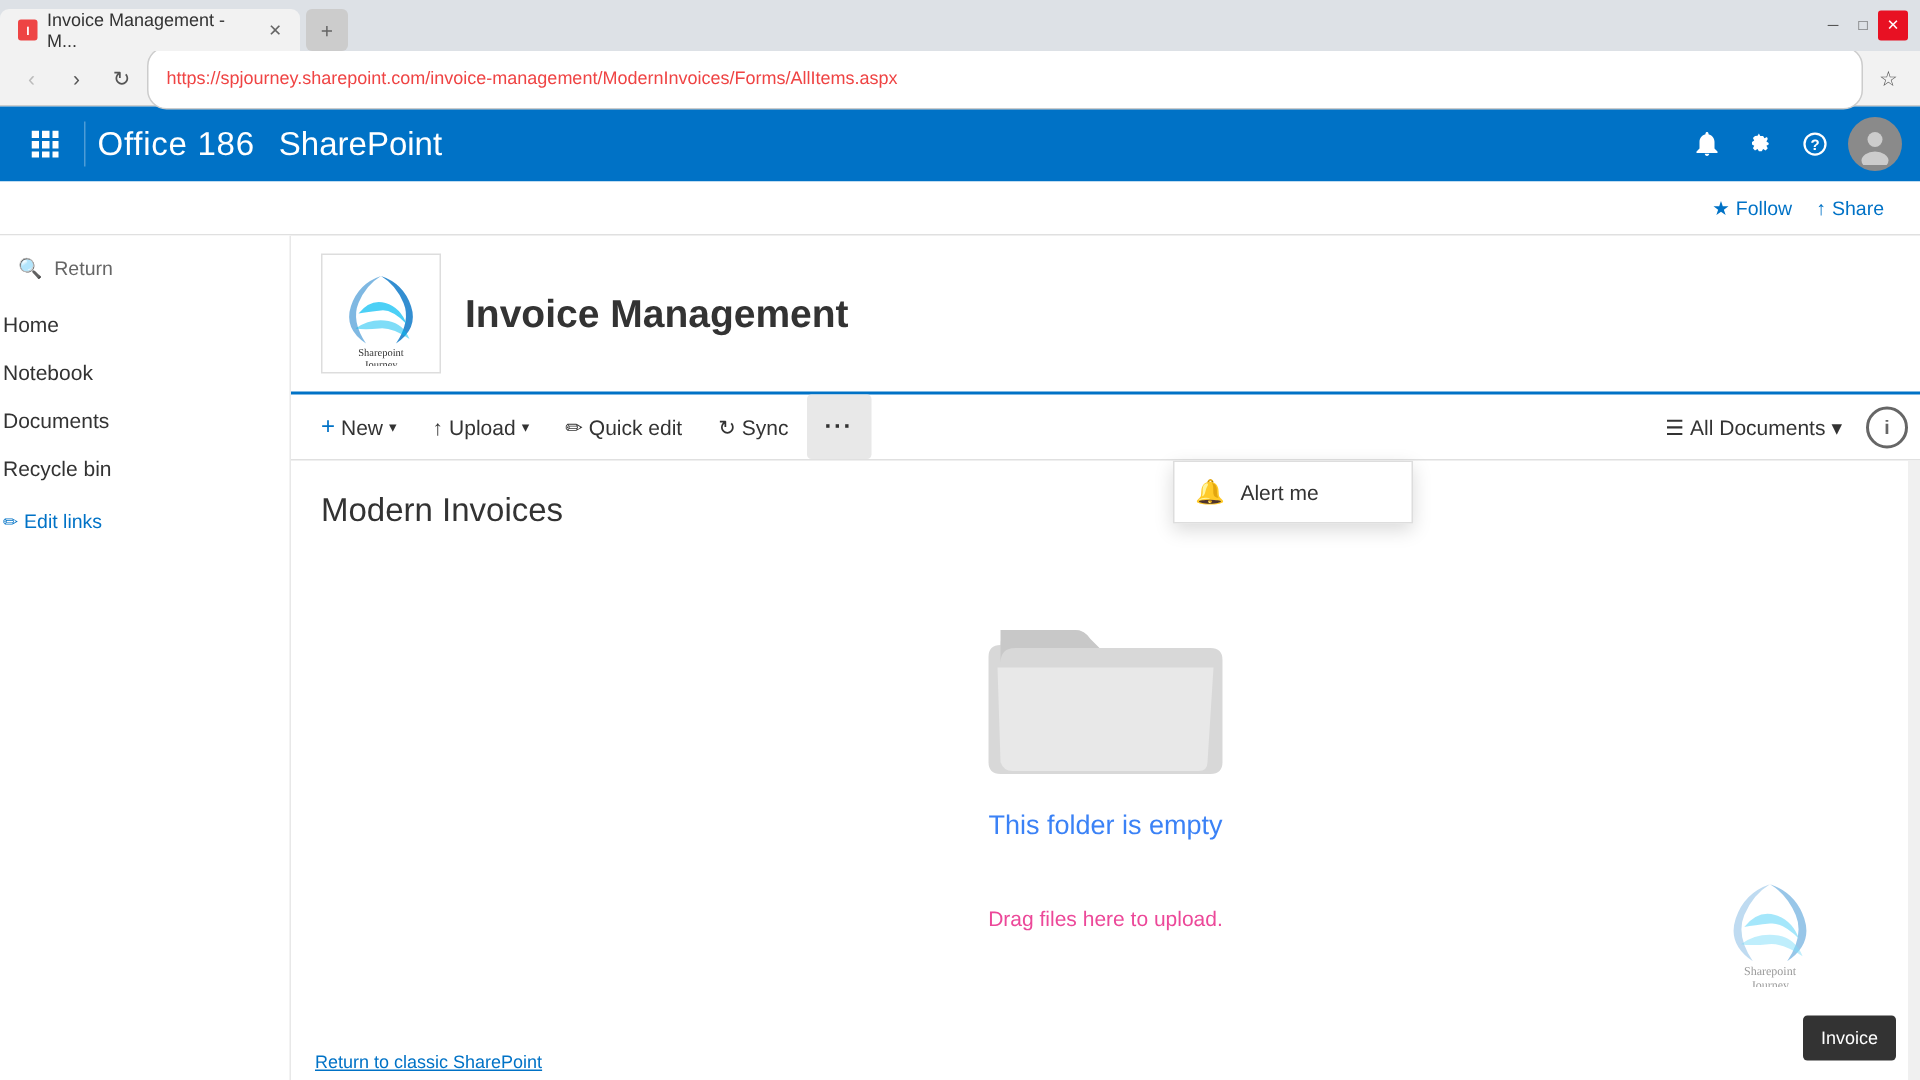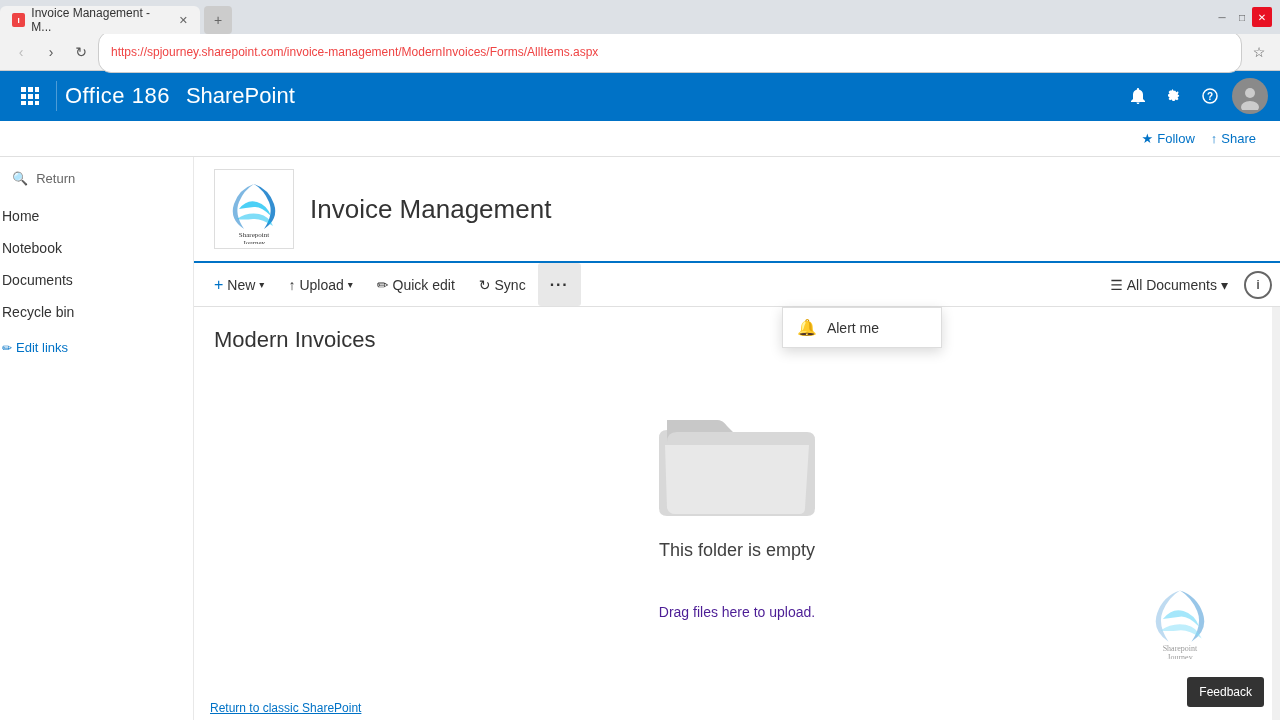--- a/index.html
+++ b/index.html
@@ -227,21 +227,21 @@
       border: 1px solid #ddd;
       display: flex; align-items: center; justify-content: center;
       overflow: hidden;
     }
     .sp-logo-svg {
       width: 70px; height: 70px;
     }
     .sp-site-title {
       font-size: 26px;
       color: #333;
-      font-weight: 400;
+      font-weight: 700;
     }
 
     
     .sp-toolbar {
       display: flex;
       align-items: center;
       padding: 0 8px;
       border-bottom: 1px solid #e0e0e0;
       height: 44px;
       gap: 0;
@@ -536,37 +536,37 @@
         <div class="folder-icon-container">
           <svg viewBox="0 0 160 130" xmlns="http://www.w3.org/2000/svg" width="160" height="130">
 
             <path d="M10 40 Q10 30 20 30 L60 30 Q65 30 68 35 L75 42 L150 42 Q158 42 158 50 L158 118 Q158 126 150 126 L10 126 Q2 126 2 118 L2 48 Q2 40 10 40Z" fill="#d8d8d8"></path>
 
             <path d="M8 55 L152 55 L148 118 Q148 124 142 124 L18 124 Q12 124 10 118 Z" fill="#e8e8e8"></path>
 
             <path d="M10 30 L60 30 Q66 30 70 36 L76 42 L20 42 Q10 42 10 52 L10 30Z" fill="#c8c8c8"></path>
           </svg>
         </div>
-        <p style="font-size:18px; color:#404040; margin-bottom:8px;">This folder is empty</p>
-        <p style="font-size:14px; color:#4c1d95;margin-top:35px;">Drag files here to upload.</p>
+        <p style="font-size:18px; color:#3b82f6; margin-bottom:8px;">This folder is empty</p>
+        <p style="font-size:14px; color:#ec4899;margin-top:35px;">Drag files here to upload.</p>
       </div>
 
       <div class="sp-scrollbar"></div>
 
       <div class="sp-return-classic">Return to classic SharePoint</div>
 
       <div style="position:absolute; bottom:60px; right:60px; opacity:0.5;">
         <svg width="80" height="80" viewBox="0 0 70 70" xmlns="http://www.w3.org/2000/svg">
           <path d="M35 10 Q50 15 55 30 Q60 45 45 55 Q55 40 50 28 Q45 16 35 10Z" fill="#0072c6" opacity="0.8"></path>
           <path d="M35 10 Q20 15 15 30 Q10 45 25 55 Q15 40 20 28 Q25 16 35 10Z" fill="#0072c6" opacity="0.5"></path>
           <path d="M20 35 Q28 25 38 28 Q48 31 52 42 Q42 32 35 33 Q26 34 20 35Z" fill="#00bcf2" opacity="0.7"></path>
           <path d="M18 45 Q28 38 40 40 Q50 42 54 52 Q42 44 34 45 Q24 46 18 45Z" fill="#00bcf2" opacity="0.5"></path>
           <text x="35" y="63" font-size="7" text-anchor="middle" fill="#333" font-family="Segoe UI">Sharepoint</text>
           <text x="35" y="71" font-size="7" text-anchor="middle" fill="#333" font-family="Segoe UI">Journey</text>
         </svg>
       </div>
 
       <div class="sp-feedback">
-        <span>Feedback</span>
+        <span>Invoice</span>
       </div>
     </div>
   </div>
 </div>
 
 </body></html>

